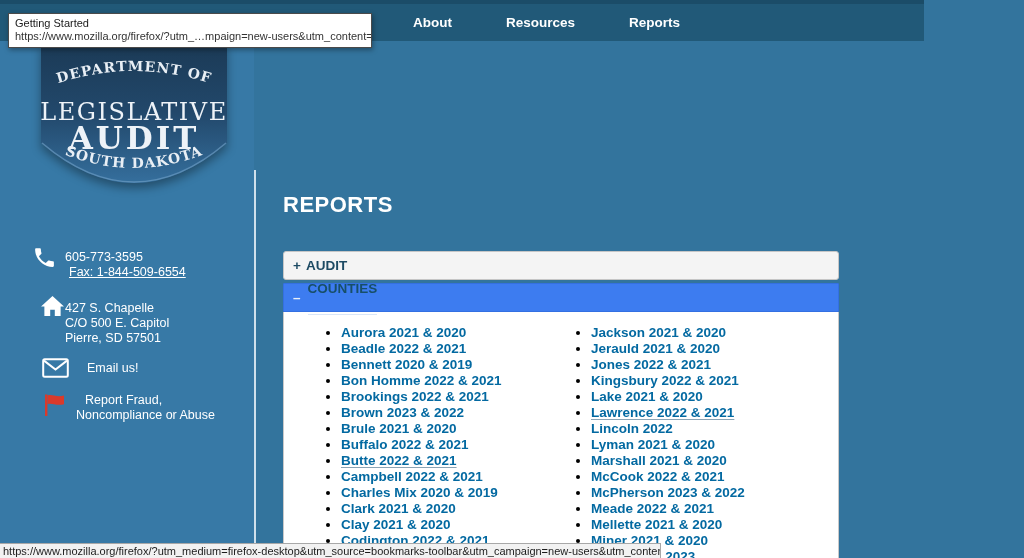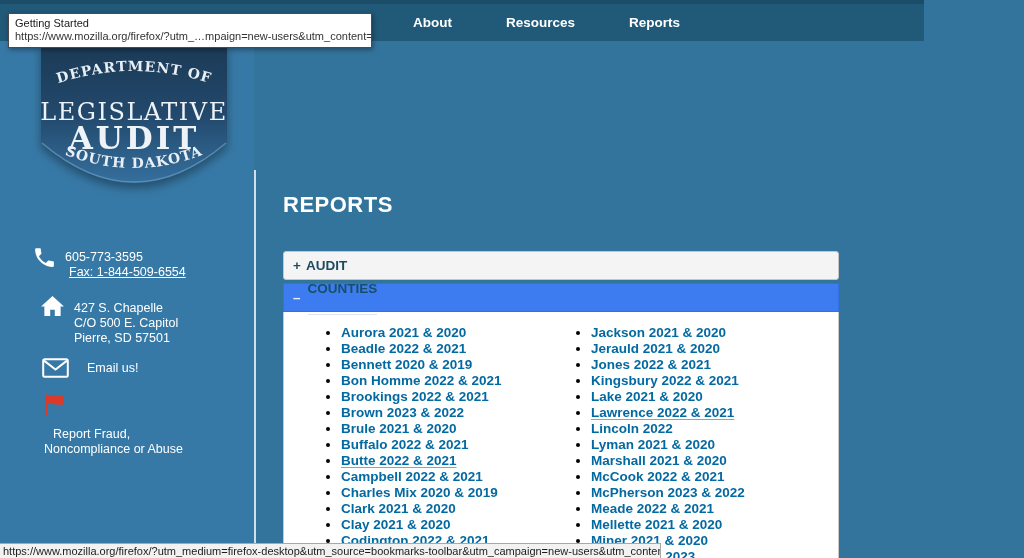--- a/index.html
+++ b/index.html
@@ -33,24 +33,24 @@
   .logo-wrap {
     position:absolute; top:2px; left:41px; width:186px; height:150px;
     filter:drop-shadow(0 5px 5px rgba(0,0,0,0.35));
   }
   .contact-row { position:absolute; display:flex; align-items:flex-start; }
   .contact-row .icon { flex:0 0 auto; }
   .contact-text { font-size:12.5px; line-height:15px; color:#ffffff; }
   .row-phone   { top:204px; left:32px; gap:8px; }
   .row-phone .contact-text { margin-top:5px; }
   .row-phone .fax-line { padding-left:4px; display:block;text-decoration:underline; }
-  .row-address { top:254px; left:40px; gap:9px; }
+  .row-address { top:254px; left:40px; gap:0; }
   .row-address .contact-text { margin-top:6px; }
   .row-email   { top:317px; left:42px; gap:18px; align-items:center; cursor:pointer; }
-  .row-fraud   { top:352px; left:44px; gap:10px; cursor:pointer;flex-direction:column; }
+  .row-fraud   { top:352px; left:44px; gap:10px; cursor:pointer; }
   .row-fraud .line1 { padding-left:9px; display:block; }
 
   
   .page-title {
     position:absolute; left:283px; top:192px;
     color:#ffffff; font-size:22px; font-weight:bold; letter-spacing:0.5px;
   }
   .accordion { position:absolute; left:283px; top:251px; width:556px; }
   .acc-bar {
     height:29px; display:flex; align-items:center; padding-left:9px;

